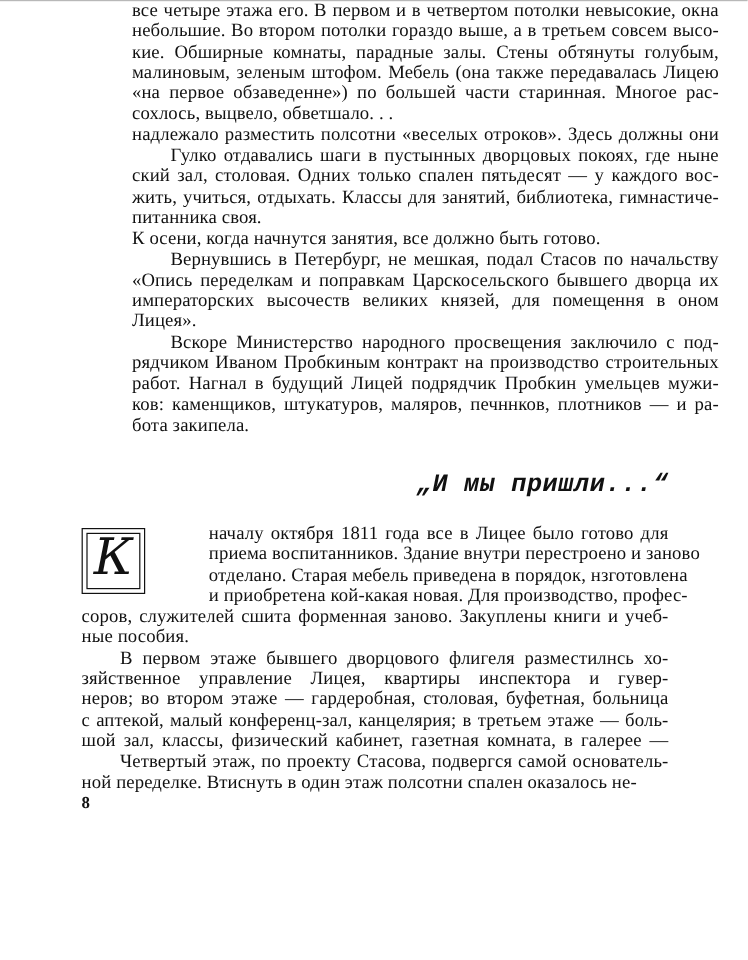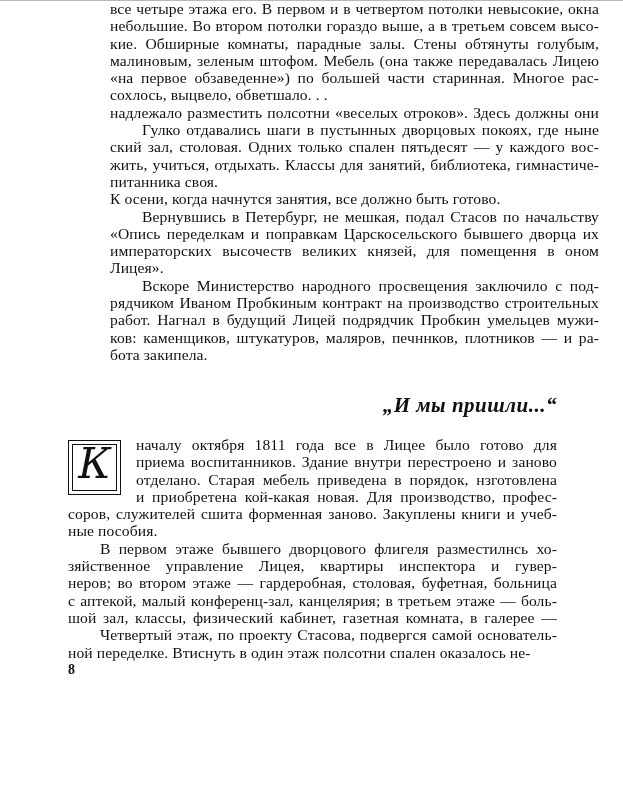--- a/index.html
+++ b/index.html
@@ -7,27 +7,27 @@
     .top-rule { position: absolute; left: 0; top: 0; width: 623px; height: 1px; background: #b8b8b8; }
     .page { position: absolute; left: 68px; top: -2px; width: 489px;
       font-family: "Liberation Serif", "DejaVu Serif", serif; font-size: 15.6px; line-height: 17.3px;
       color: #111; text-align: justify; letter-spacing: 0.1px; }
     .page p { margin: 0; text-indent: 0; hyphens: manual; }
     .line { display: block; text-align: justify; text-align-last: justify; white-space: nowrap; height: 17.3px; overflow: visible; }
     .line.last { text-align-last: left; }
     .ind-line { padding-left: 32px; }
     .section-1 { position: absolute; left: 68px; top: 0; width: 489px; margin-left: 42px; }
     .heading { position: absolute; left: 300px; top: 393px; width: 257px; text-align: right;
-      font-family: Liberation Serif, serif; font-style: italic; font-weight: bold; font-size: 21px; color: #111; letter-spacing: 0.5px; }
+      font-family: Liberation Mono, monospace; font-style: italic; font-weight: bold; font-size: 21px; color: #111; letter-spacing: 0.5px; }
     .section-2 { position: absolute; left: 68px; top: 436px; width: 489px; }
     .dropcap { position: absolute; left: 0; top: 4px; width: 53px; height: 55px; border: 1.5px solid #111; box-sizing: border-box; }
     .dropcap-inner { position: absolute; left: 3px; top: 3px; right: 3px; bottom: 3px; border: 1px solid #111; }
     .dropcap-letter { position: absolute; left: 0; right: 0; top: 1px; text-align: center;
       font-family: "DejaVu Serif", serif; font-style: italic; font-size: 42px; line-height: 44px; color: #111; }
-    .after-cap { padding-left: 68px; }
+    .after-cap { padding-left: 106px; }
     .page-number { position: absolute; left: 68px; top: 662px; font-family: "Liberation Serif", serif; font-weight: bold; font-size: 14px; color: #111; }
   </style>
 </head>
 <body>
 
 <div class="top-rule"></div>
 
 <div class="page section-1" id="sec1">
     <p>
       <span class="line">все четыре этажа его. В первом и в четвертом потолки невысокие, окна</span>

